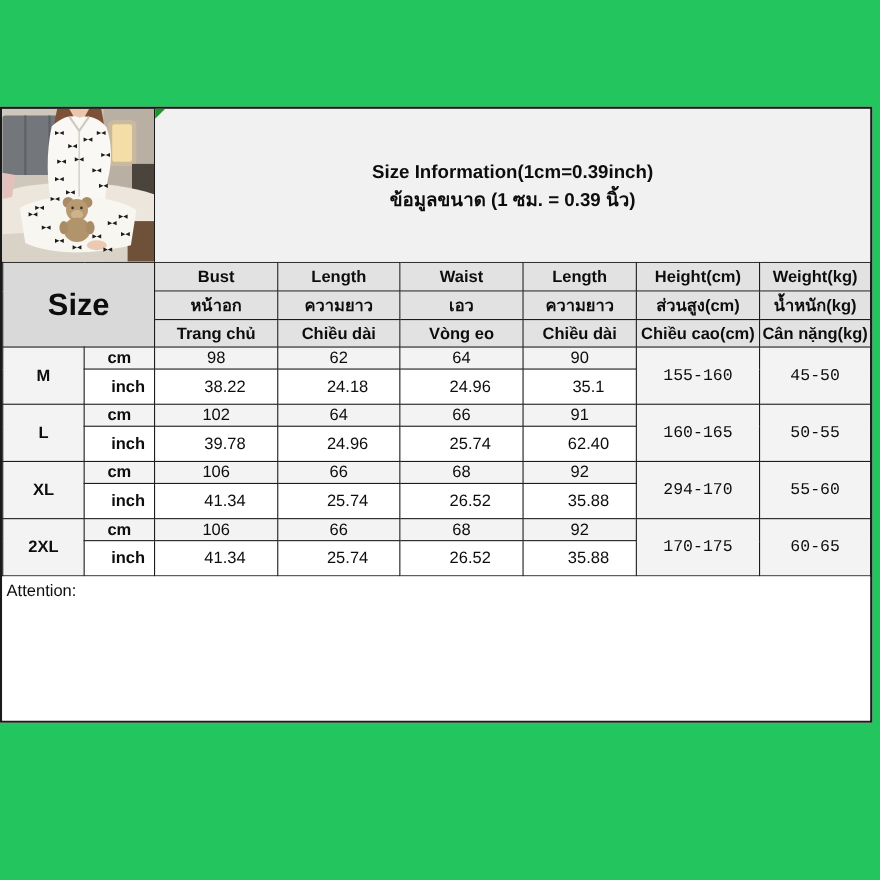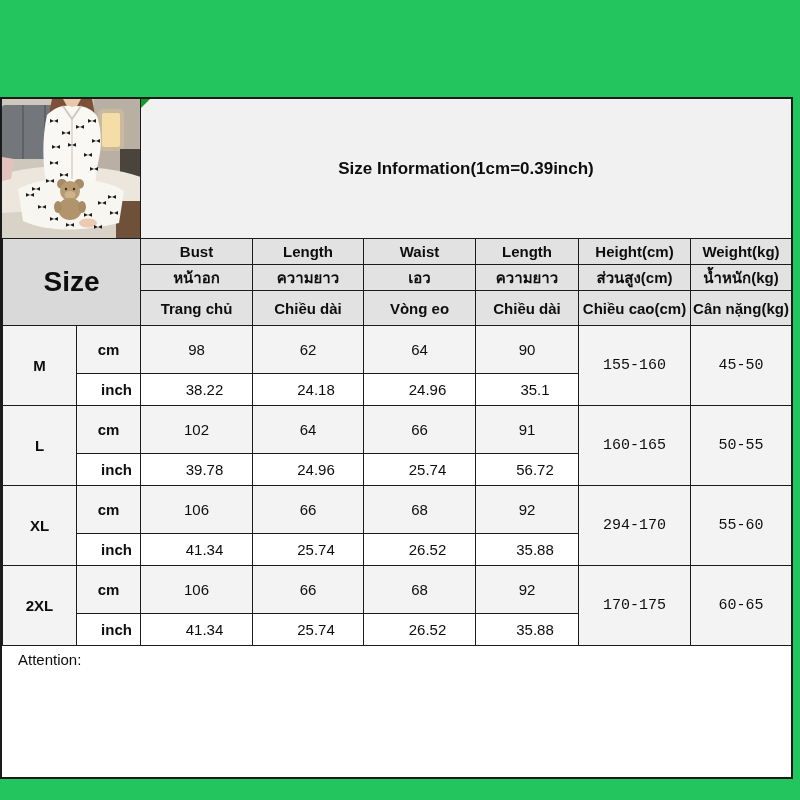--- a/index.html
+++ b/index.html
@@ -10,29 +10,29 @@
 
   .top-row { display:flex; height:139px; }
   .photo-cell { width:139px; height:139px; border-right:1px solid #1a1a1a; overflow:hidden; flex:0 0 139px; }
   .title-cell { position:relative; flex:1; background:#f1f1f1; display:flex; flex-direction:column; justify-content:center; align-items:center; }
   .corner-flag { position:absolute; top:0; left:0; width:0; height:0; border-top:9px solid #189a28; border-right:9px solid transparent; }
   .title-line { font-weight:bold; font-size:17px; line-height:25px; text-align:center; }
 
   table.size-table { border-collapse:collapse; table-layout:fixed; width:789px; }
   .size-table td { border:1px solid #1c1c1c; text-align:center; vertical-align:middle; font-size:15px; overflow:hidden; white-space:nowrap; }
   .hdr-row td { height:26px; background:#e2e2e2; font-weight:bold; }
-  .hdr-row3 td { height:35px;text-align:center; }
+  .hdr-row3 td { height:25px;text-align:center; }
   .corner-cell { background:#d9d9d9 !important; font-size:28px !important; font-weight:bold; }
   .size-label { background:#d9d9d9; font-weight:bold; }
   .unit-label { font-weight:bold; }
-  .row-cm td { height:48px; background:#f3f3f3; }
+  .row-cm td { height:20px; background:#f3f3f3; }
   .row-inch td { height:32px; background:#ffffff;padding-left:16px; }
   .span-cell { background:#f3f3f3 !important;font-family:Liberation Mono, monospace; }
 
-  .attention-box { width:789px; min-height:131px; padding:3px 6px 6px 16px; background:#fff; font-size:15px; line-height:22px; }
+  .attention-box { width:789px; min-height:131px; padding:3px 6px 6px 4px; background:#fff; font-size:15px; line-height:22px; }
   .attention-box p { font-size:15px; line-height:22px; }
 </style>
 </head>
 <body>
 
 <div class="canvas">
   <div class="content-box">
 
     <div class="top-row">
       <div class="photo-cell">
@@ -99,20 +99,21 @@
                 <use href="#bow" x="92" y="126"></use>
               <use href="#bow" x="30" y="88"></use>
             </g>
           </g>
         </svg>
       </div>
 
       <div class="title-cell">
         <span class="corner-flag"></span>
         <div class="title-line">Size Information(1cm=0.39inch)</div>
+        <div class="title-line">ข้อมูลขนาด (1 ซม. = 0.39 นิ้ว)</div>
       </div>
     </div>
 
     <table class="size-table">
       <colgroup>
         <col style="width:74px">
           <col style="width:64px">
           <col style="width:112px">
           <col style="width:111px">
         <col style="width:112px">
@@ -173,21 +174,21 @@
           <td>66</td>
           <td>91</td>
           <td rowspan="2" class="span-cell">160-165</td>
           <td rowspan="2" class="span-cell">50-55</td>
         </tr>
         <tr class="row-inch">
           <td class="unit-label">inch</td>
           <td>39.78</td>
           <td>24.96</td>
           <td>25.74</td>
-          <td>56.72</td>
+          <td>62.40</td>
         </tr>
 
         <tr class="row-cm">
           <td rowspan="2" class="size-label">XL</td>
           <td class="unit-label">cm</td>
           <td>106</td>
           <td>66</td>
           <td>68</td>
           <td>92</td>
           <td rowspan="2" class="span-cell">294-170</td>

